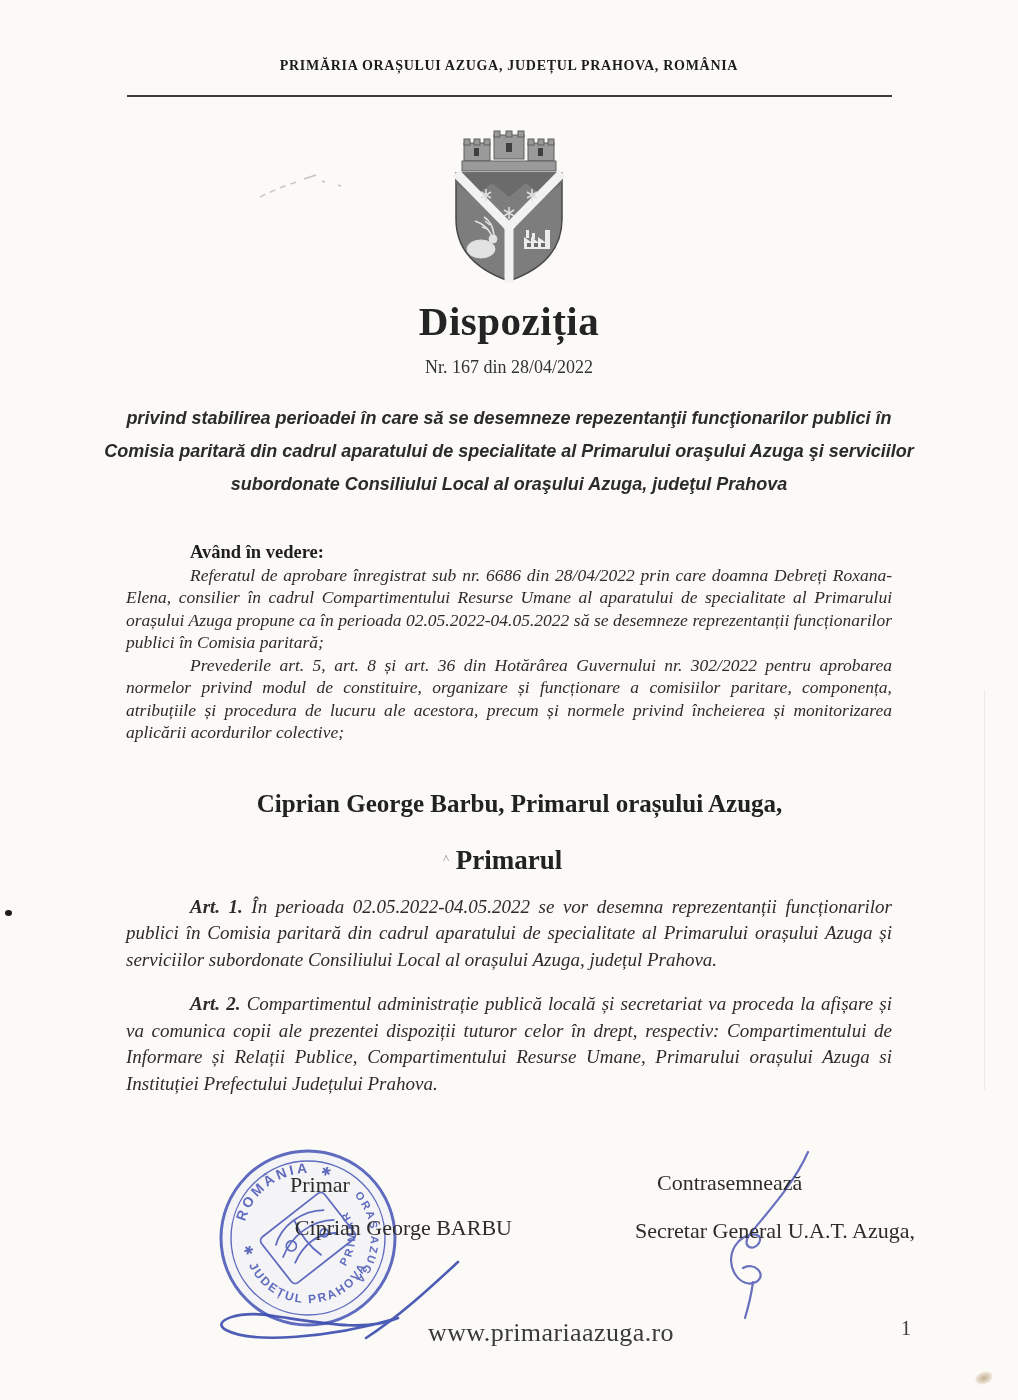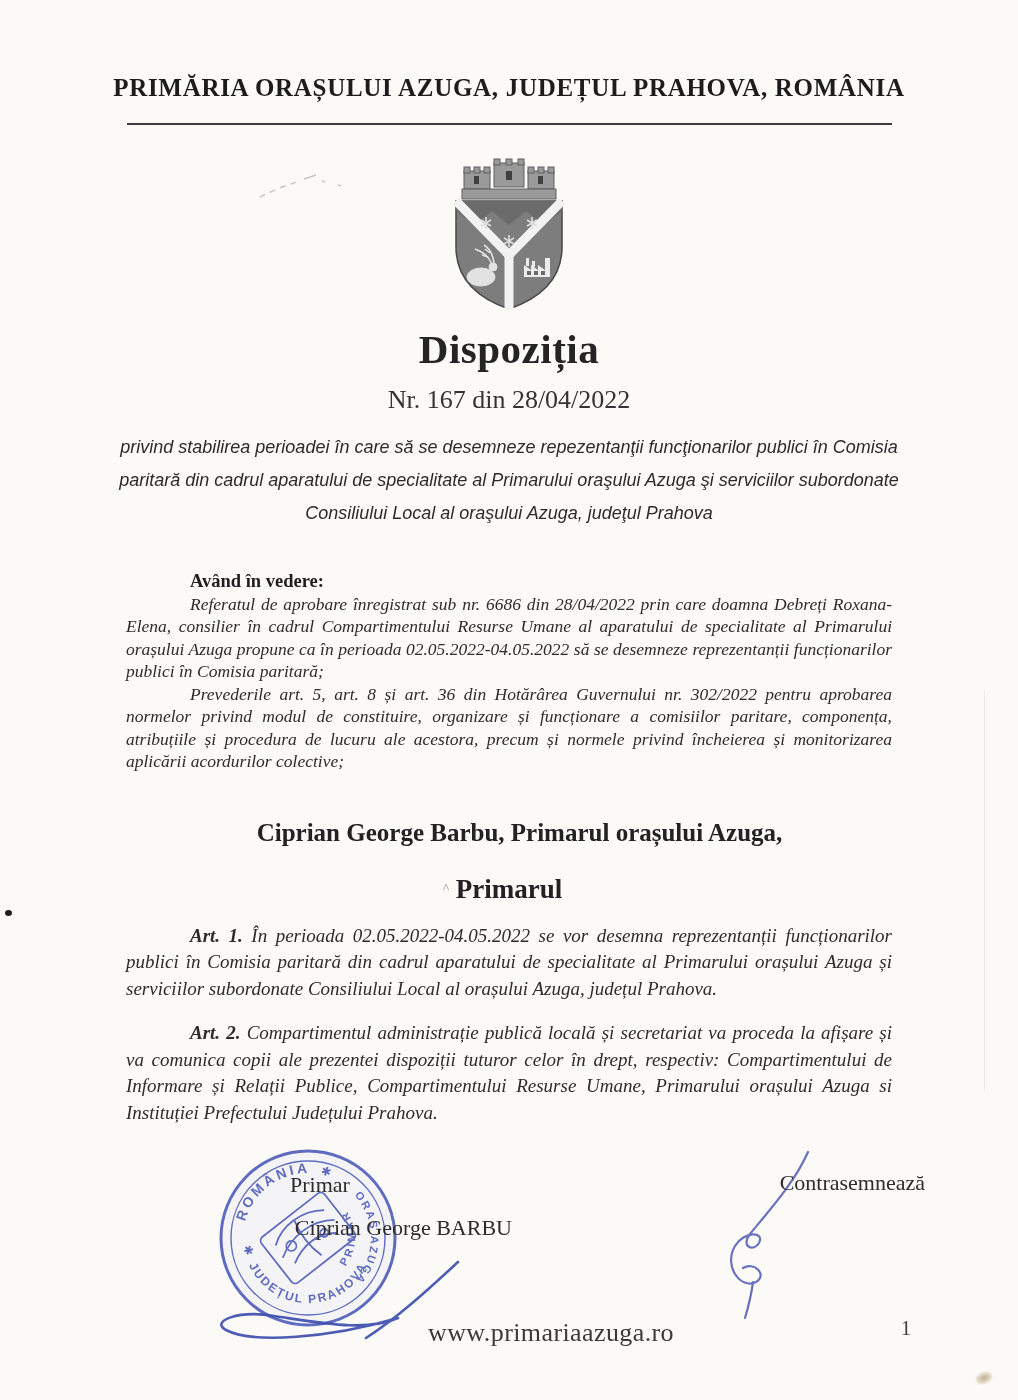--- a/index.html
+++ b/index.html
@@ -5,49 +5,49 @@
   * { margin:0; padding:0; box-sizing:border-box; }
   html,body { width:1018px; height:1400px; }
   body {
     background:#fbfaf7;
     font-family:"Liberation Serif","DejaVu Serif",serif;
     color:#2e2c2a;
     position:relative;
     overflow:hidden;
   }
   .doc-header {
-    padding-top:74px;
+    padding-top:58px;
     text-align:center;
     font-weight:bold;
-    font-size:25px;
+    font-size:14px;
     letter-spacing:.7px;
     color:#1c1c1c;
   }
   .header-rule {
     border:none;
     border-top:2px solid #3c3c3c;
     width:765px;
     margin:21px auto 0 auto;
   }
   .emblem-wrap { text-align:center; margin-top:30px; height:160px; }
   .doc-title {
     text-align:center;
     font-size:41px;
     font-weight:bold;
     letter-spacing:.5px;
     margin-top:10px;
     color:#242424;
   }
-  .doc-number { text-align:center; font-size:26px; margin-top:12px; color:#333; }
+  .doc-number { text-align:center; font-size:18px; margin-top:12px; color:#333; }
   .doc-subject {
     width:810px;
-    margin:16px auto 0 auto;
+    margin:24px auto 0 auto;
     text-align:center;
     font-family:"Liberation Sans","DejaVu Sans",sans-serif;
-    font-weight:normal;
+    font-weight:bold;
     font-style:italic;
     font-size:18px;
     line-height:33px;
     color:#2b2b2b;
   }
   .body-text {
     width:766px;
     margin:40px auto 4px auto;
     font-size:17.5px;
     line-height:22.5px;
@@ -57,21 +57,21 @@
   .body-text p.rm { text-align:justify; text-indent:64px; }
   .decision-issuer { text-align:center; font-weight:bold; font-size:25px; margin-top:46px; color:#222;padding-left:21px; }
   .decision-verb   { text-align:center; font-weight:bold; font-size:27px; margin-top:27px; color:#222; position:relative; }
   .caret-mark { position:absolute; left:443px; top:6px; font-size:13px; color:#8a8a8a; font-weight:normal; }
   .articles { width:766px; margin:8px auto 0 auto; font-size:19px; line-height:26.5px; }
   .articles p { font-style:italic; text-align:justify; text-indent:64px; margin-top:18px; }
   .art-label { font-weight:bold; }
   .sig-area { position:absolute; left:0; top:1140px; width:1018px; height:200px; font-size:22px; }
   .sig-left-role  { position:absolute; left:150px; top:32px;  width:340px; text-align:center; z-index:3; }
   .sig-left-name  { position:absolute; left:162px; top:75px;  width:350px; text-align:right; z-index:3; }
-  .sig-right-head { position:absolute; left:625px; top:30px;  width:300px; text-align:right; z-index:3; }
+  .sig-right-head { position:absolute; left:657px; top:30px;  width:300px; text-align:left; z-index:3; }
   .sig-right-role { position:absolute; left:615px; top:78px;  width:320px; text-align:center; z-index:3; }
   .sig-right-name { position:absolute; left:625px; top:121px; width:300px; text-align:center; z-index:3; }
   .stamp-svg { position:absolute; left:216px; top:6px; z-index:1; opacity:.88; }
   .sig-stroke { position:absolute; z-index:2; }
   .sig-stroke-left  { left:170px; top:50px; }
   .sig-stroke-right { left:640px; top:0px; }
   .footer-site { position:absolute; left:428px; top:1318px; font-size:26px; letter-spacing:.4px; color:#3a3a3a; }
   .footer-page { position:absolute; left:901px; top:1317px; font-size:20px; color:#3a3a3a; }
   .artifact { position:absolute; }
   .dot-artifact { left:5px; top:910px; width:7px; height:6px; background:#1d1d1d; border-radius:50%; }
@@ -231,20 +231,21 @@
   <svg class="sig-stroke sig-stroke-right" width="260" height="190" viewBox="0 0 260 190">
     <g stroke="#5a62b8" stroke-width="2.2" fill="none" stroke-linecap="round" opacity=".9">
       <path d="M 168,12 C 154,44 126,74 110,94 C 100,107 114,112 119,103 C 125,91 104,91 95,106 C 83,126 101,150 116,142 C 128,135 114,121 103,128"></path>
       <path d="M 113,142 C 111,157 108,168 105,178"></path>
     </g>
   </svg>
 
   <div class="sig-left-role">Primar</div>
   <div class="sig-left-name">Ciprian George BARBU</div>
   <div class="sig-right-head">Contrasemnează</div>
+  <div class="sig-right-role">Secretar General U.A.T. Azuga,</div>
 </div>
 
 <div class="footer-site">www.primariaazuga.ro</div>
 <div class="footer-page">1</div>
 
 <div class="artifact dot-artifact"></div>
 <svg class="artifact scribble-artifact" width="110" height="40" viewBox="0 0 110 40">
   <g stroke="#9a9a9a" stroke-width="1.4" fill="none" opacity=".55">
     <path d="M 8,32 C 20,26 34,20 48,16" stroke-dasharray="6 5"></path>
     <path d="M 52,14 L 64,10"></path>

